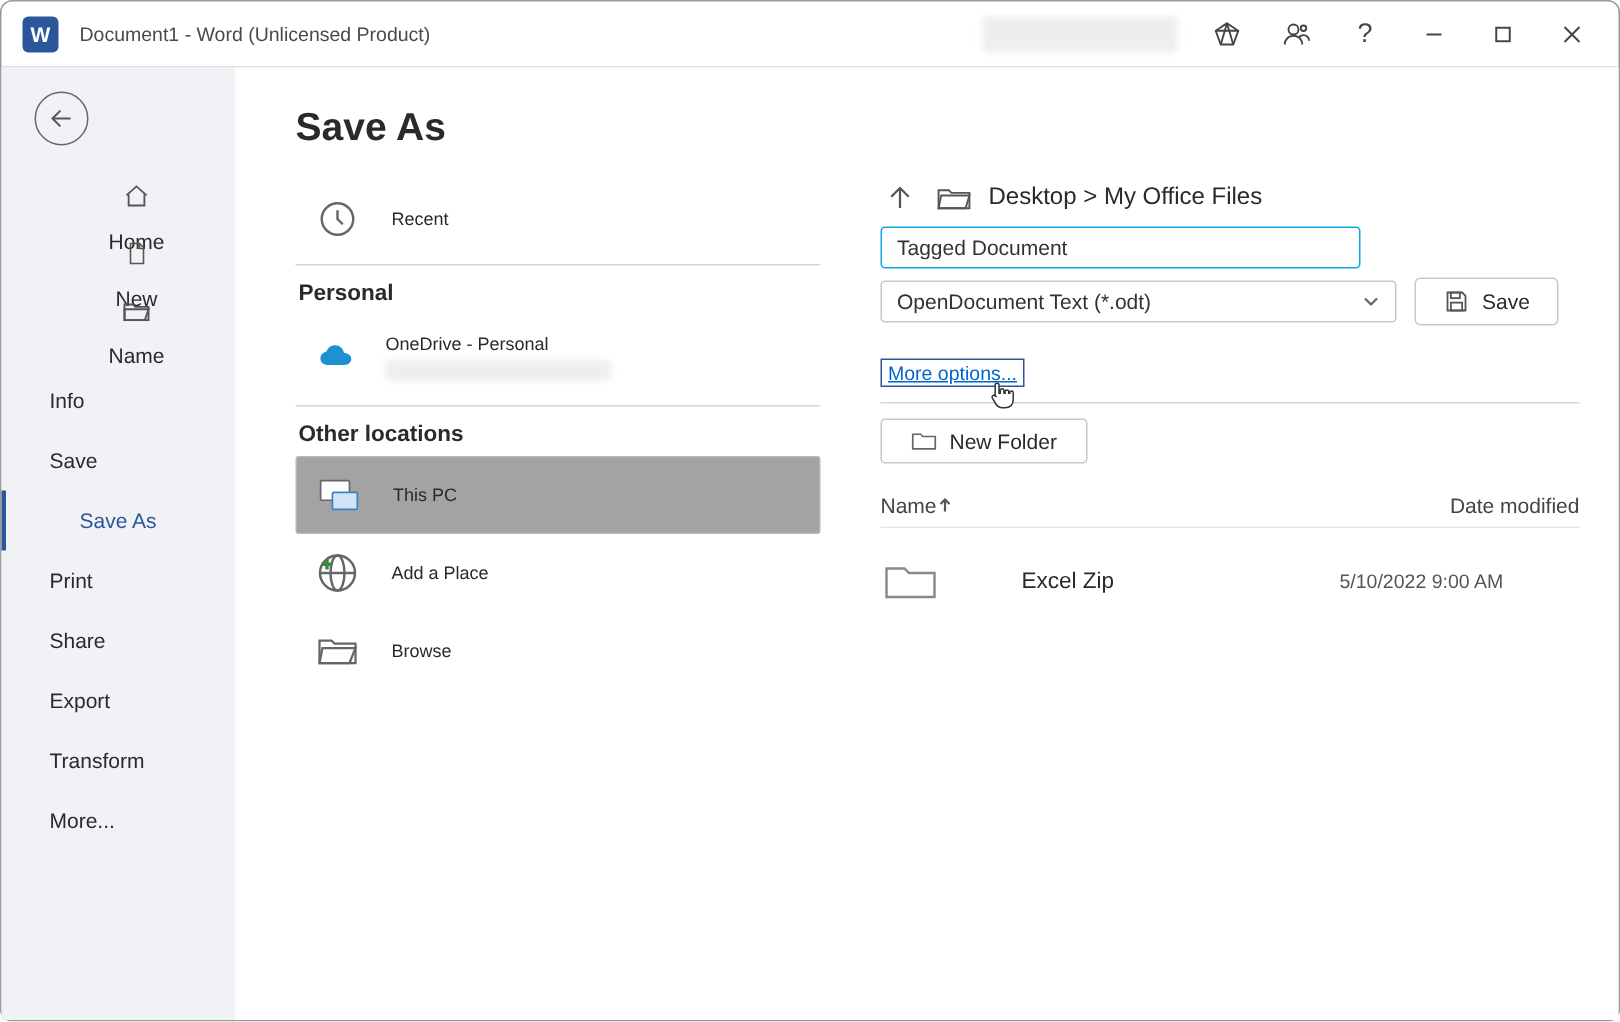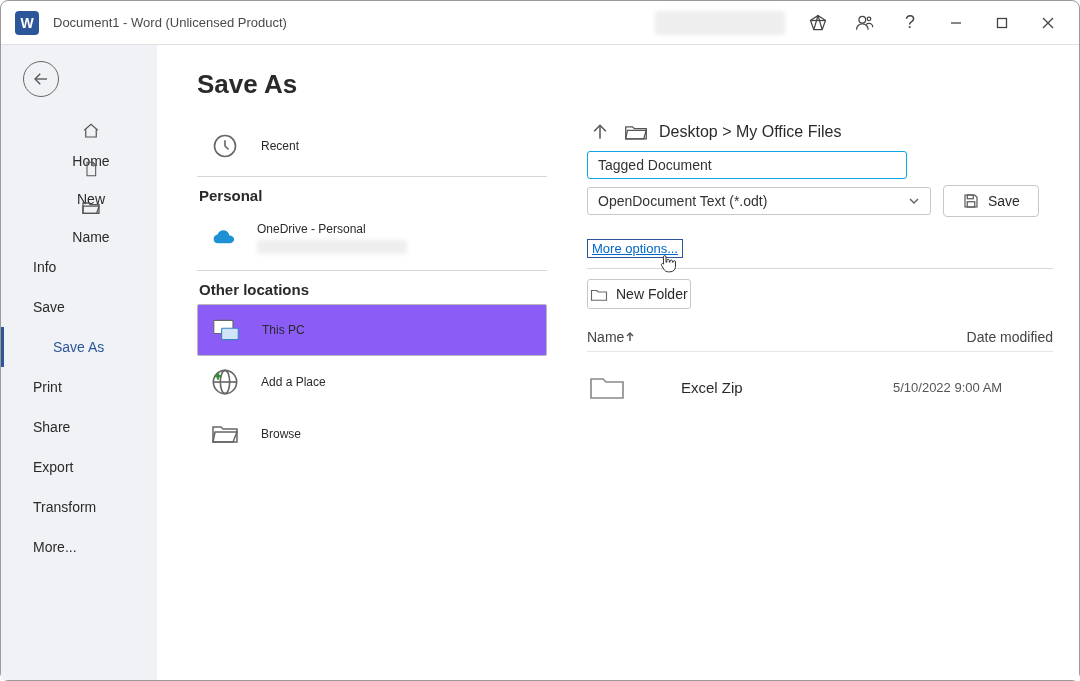--- a/index.html
+++ b/index.html
@@ -22,40 +22,40 @@
   .side-item .icn { width: 20px; height: 20px; flex: 0 0 20px; display: flex; align-items: center; justify-content: center; }
   .side-sub { padding: 10px 0 10px 32px; font-size: 14px; color: #2a2a2a; cursor: pointer; height: 40px; display: flex; align-items: center; }
   .side-sub.active { color: #2b579a; border-left: 3px solid #2b579a; padding-left: 49px; }
   .side-gap { height: 20px; }
   
   .main { flex: 1; display: flex; background: #fff; padding: 24px 26px 12px 40px; gap: 40px; min-width: 0; }
   .col-left { width: 350px; flex: 0 0 350px; }
   .col-right { flex: 1; min-width: 0; }
   .page-title { font-size: 26px; font-weight: 600; color: #2a2a2a; margin-bottom: 20px; }
   .loc-item { display: flex; align-items: center; gap: 22px; padding: 12px 14px; height: 52px; cursor: pointer; border-radius: 2px; }
-  .loc-item.selected { background: #8b5cf6; border: 1px solid #b8b8b8; }
+  .loc-item.selected { background: #a3a3a3; border: 1px solid #b8b8b8; }
   .loc-icon { width: 28px; height: 28px; display: flex; align-items: center; justify-content: center; flex: 0 0 28px; }
   .loc-label { font-size: 12px; color: #2a2a2a; }
   .section-hdr { font-size: 15px; font-weight: 600; color: #2a2a2a; margin: 10px 0 6px 2px; }
   .divider-left { border-top: 1px solid #d6d6d6; margin: 4px 0 4px 0; }
   .od-item { display: flex; align-items: center; gap: 18px; padding: 12px 14px; }
   .od-text { display: flex; flex-direction: column; gap: 4px; }
   .od-blur { width: 150px; height: 14px; background: #eee; filter: blur(2px); border-radius: 2px; }
   
   .path-row { display: flex; align-items: center; gap: 10px; margin-bottom: 6px; }
   .path-btn { width: 26px; height: 26px; display: flex; align-items: center; justify-content: center; cursor: pointer; }
   .breadcrumb { font-size: 16px; color: #2a2a2a; }
   .filename-input { width: 320px; border: 1px solid #0ea5e9; border-radius: 3px; padding: 5px 10px; font-size: 14px; color: #333; margin-bottom: 6px; }
   .row-flex { display: flex; align-items: center; gap: 12px; }
   .filetype-select { width: 344px; border: 1px solid #c8c8c8; border-radius: 3px; padding: 5px 10px; font-size: 14px; color: #333; display: flex; justify-content: space-between; align-items: center; cursor: pointer; background: #fff; }
   .save-btn { border: 1px solid #c8c8c8; border-radius: 4px; padding: 6px 18px; font-size: 14px; color: #2a2a2a; display: flex; align-items: center; gap: 8px; cursor: pointer; background: #fff; }
   .more-opts { display: inline-block; border: 1px solid #2b579a; padding: 1px 4px; font-size: 13px; color: #0066cc; text-decoration: underline; cursor: pointer; margin-top: 18px; position: relative; }
   .cursor-hand { position: absolute; left: 70px; top: 14px; font-size: 16px; }
   .divider-right { border-top: 1px solid #d6d6d6; margin: 10px 0 10px 0; }
-  .newfolder-btn { border: 1px solid #c8c8c8; border-radius: 3px; padding: 6px 2px; font-size: 14px; color: #2a2a2a; display: inline-flex; align-items: flex-end; gap: 8px; cursor: pointer; background: #fff; }
+  .newfolder-btn { border: 1px solid #c8c8c8; border-radius: 3px; padding: 6px 19px; font-size: 14px; color: #2a2a2a; display: inline-flex; align-items: center; gap: 8px; cursor: pointer; background: #fff; }
   .col-headers { display: flex; margin-top: 20px; font-size: 14px; color: #444; padding-bottom: 6px; border-bottom: 1px solid #e6e6e6; }
   .col-name { flex: 1; display: flex; align-items: center; gap: 0; }
   .col-date { width: 160px; text-align: right; }
   .file-row { display: flex; align-items: center; padding: 20px 0; gap: 36px; }
   .file-icon { width: 40px; height: 30px; margin-right: 18px; flex: 0 0 40px; }
   .file-name { flex: 1; font-size: 15px; color: #2a2a2a; }
   .file-date { width: 160px; font-size: 13px; color: #555; }
   svg { display: block; }
 </style>
 </head>

